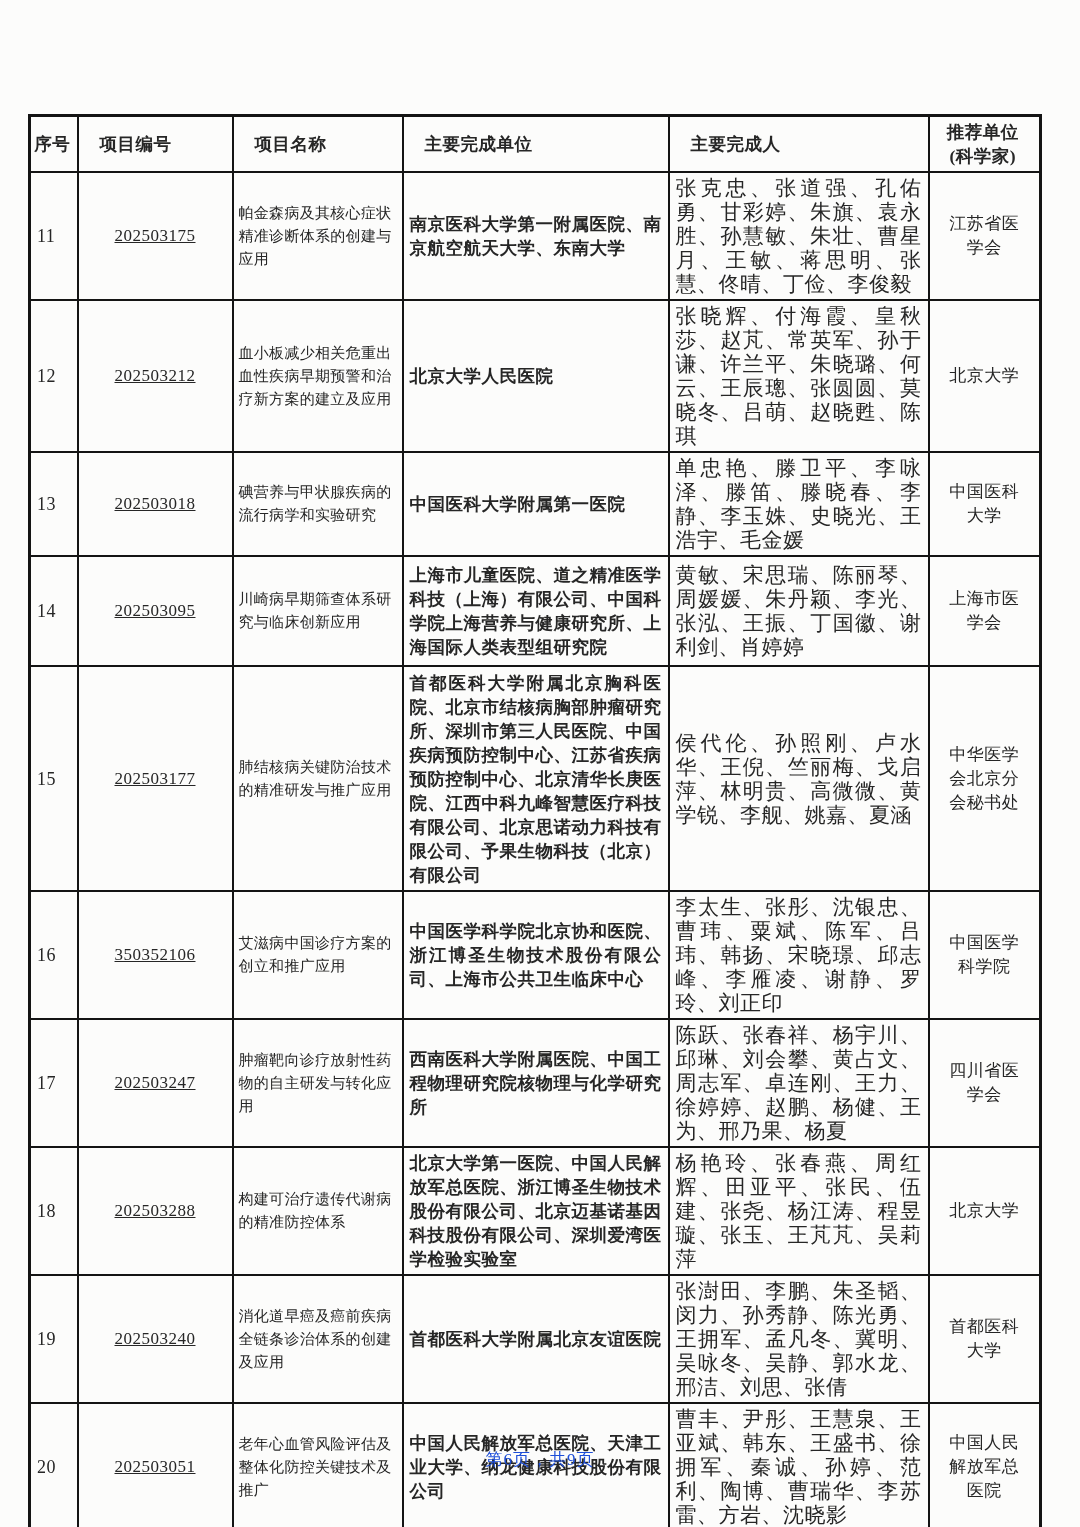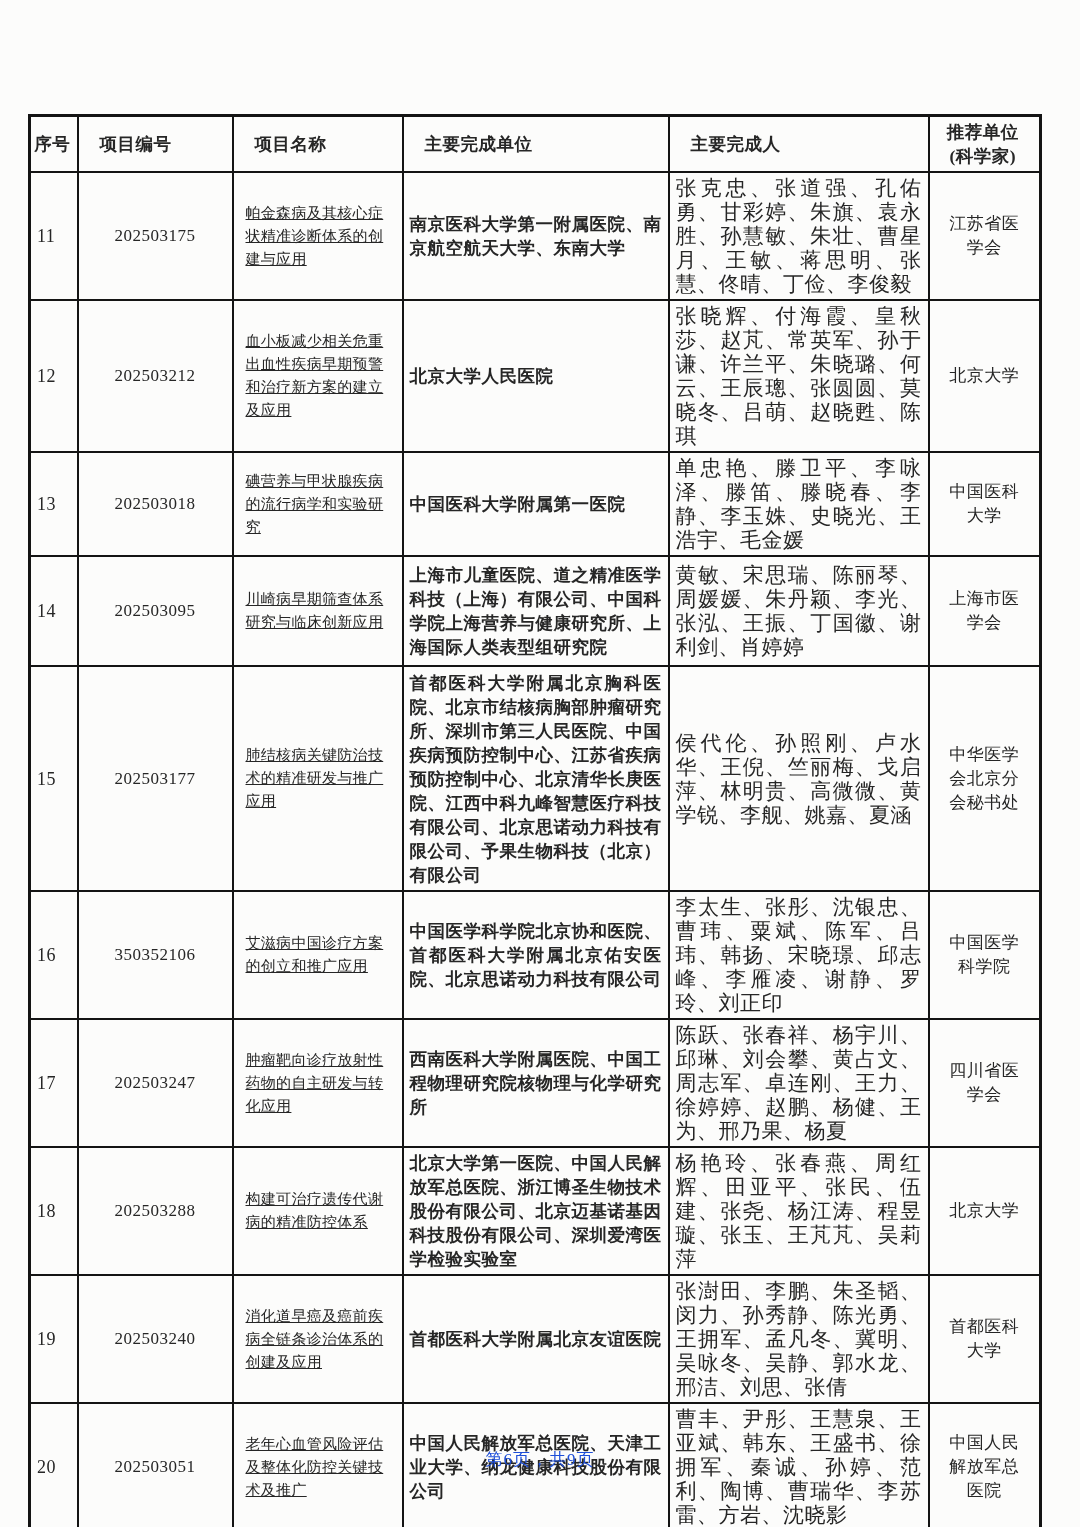--- a/index.html
+++ b/index.html
@@ -41,22 +41,22 @@
   .project-table thead tr { height: 50px; }
   .project-table th {
     font-weight: bold;
     text-align: left;
     white-space: pre-line;
     font-size: 17.5px;
     padding-left: 21px;
   }
   .project-table th.c-no, .project-table th.c-rec { text-align: center; padding-left: 3px; }
   td.c-no   { font-size: 18px; }
-  td.c-code { text-align: center; font-size: 17px; letter-spacing: 0.5px; }
-  td.c-name { text-align: left; font-size: 15px; line-height: 23px; padding: 3px 12px; letter-spacing: 0.3px; text-decoration: underline; }
+  td.c-code { text-align: center; font-size: 17px; letter-spacing: 0.5px; text-decoration: underline; }
+  td.c-name { text-align: left; font-size: 15px; line-height: 23px; padding: 3px 5px; letter-spacing: 0.3px; }
   td.c-units  { text-align: justify; text-justify: inter-character; font-size: 17.5px; font-weight: bold; }
   td.c-people { text-align: justify; text-justify: inter-character; font-size: 21px; border-radius: 19px; }
   td.c-rec  { text-align: center; font-size: 17px; padding: 3px 12px; }
   
   tbody tr:nth-child(1)  { height: 113px; }
   tbody tr:nth-child(2)  { height: 112px; }
   tbody tr:nth-child(3)  { height: 93px;  }
   tbody tr:nth-child(4)  { height: 110px; }
   tbody tr:nth-child(5)  { height: 225px; }
   tbody tr:nth-child(6)  { height: 110px; }
@@ -143,21 +143,21 @@
       <td class="c-name">肺结核病关键防治技术的精准研发与推广应用</td>
       <td class="c-units">首都医科大学附属北京胸科医院、北京市结核病胸部肿瘤研究所、深圳市第三人民医院、中国疾病预防控制中心、江苏省疾病预防控制中心、北京清华长庚医院、江西中科九峰智慧医疗科技有限公司、北京思诺动力科技有限公司、予果生物科技（北京）有限公司</td>
       <td class="c-people">侯代伦、孙照刚、卢水华、王倪、竺丽梅、戈启萍、林明贵、高微微、黄学锐、李舰、姚嘉、夏涵</td>
       <td class="c-rec">中华医学会北京分会秘书处</td>
     </tr>
 
     <tr>
       <td class="c-no">16</td>
       <td class="c-code">350352106</td>
       <td class="c-name">艾滋病中国诊疗方案的创立和推广应用</td>
-      <td class="c-units">中国医学科学院北京协和医院、首都医科大学附属北京佑安医院、北京思诺动力科技有限公司</td>
+      <td class="c-units">中国医学科学院北京协和医院、浙江博圣生物技术股份有限公司、上海市公共卫生临床中心</td>
       <td class="c-people">李太生、张彤、沈银忠、曹玮、粟斌、陈军、吕玮、韩扬、宋晓璟、邱志峰、李雁凌、谢静、罗玲、刘正印</td>
       <td class="c-rec">中国医学科学院</td>
     </tr>
 
     <tr>
       <td class="c-no">17</td>
       <td class="c-code">202503247</td>
       <td class="c-name">肿瘤靶向诊疗放射性药物的自主研发与转化应用</td>
       <td class="c-units">西南医科大学附属医院、中国工程物理研究院核物理与化学研究所</td>
       <td class="c-people">陈跃、张春祥、杨宇川、邱琳、刘会攀、黄占文、周志军、卓连刚、王力、徐婷婷、赵鹏、杨健、王为、邢乃果、杨夏</td>

